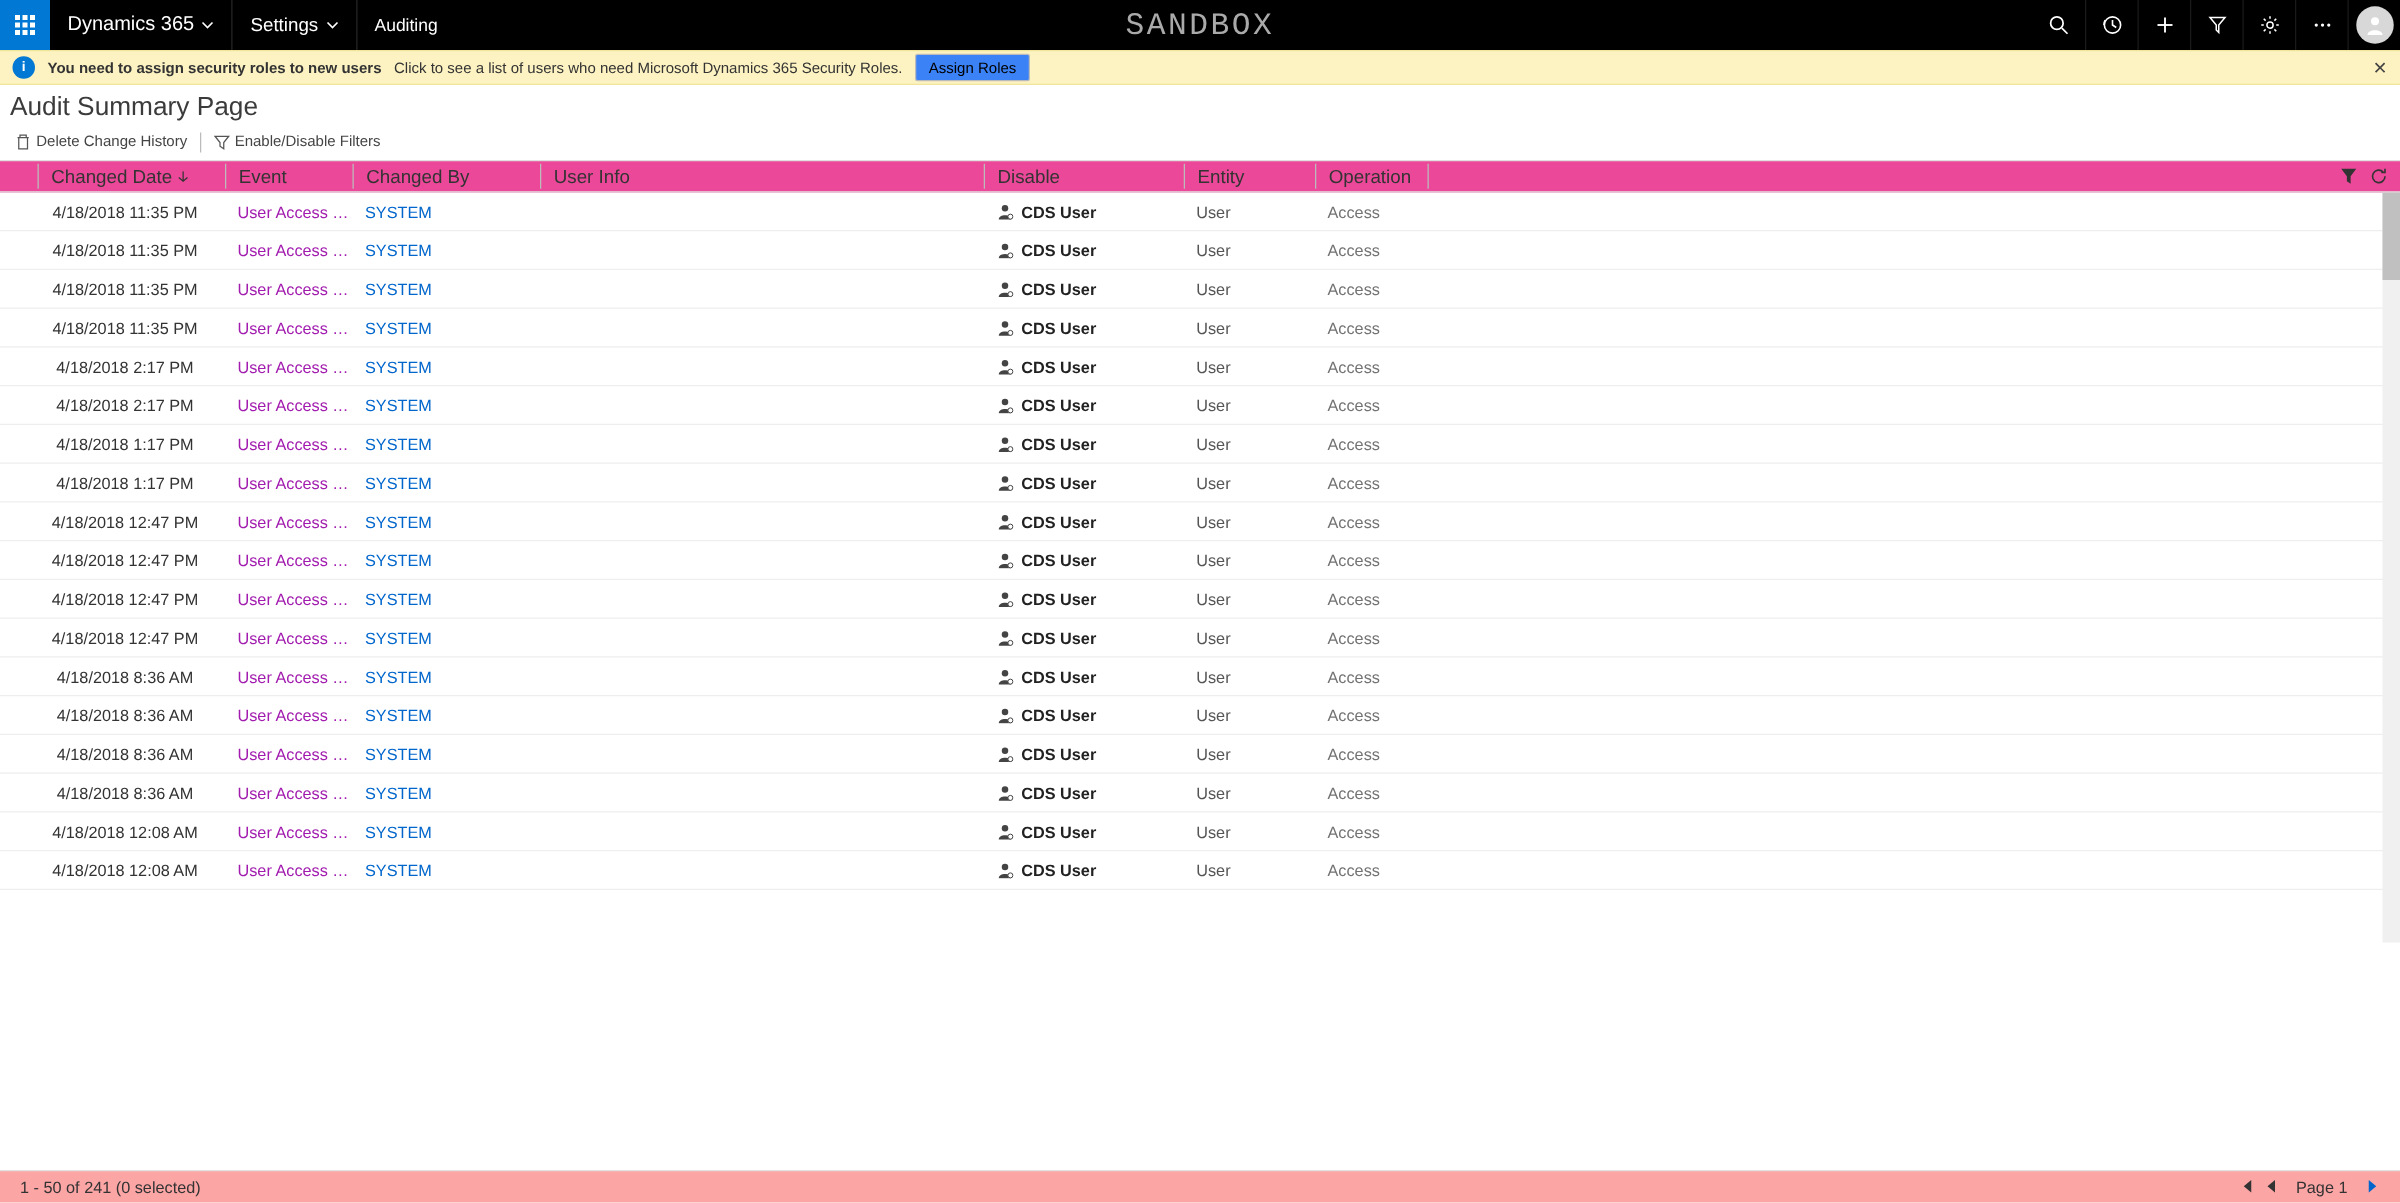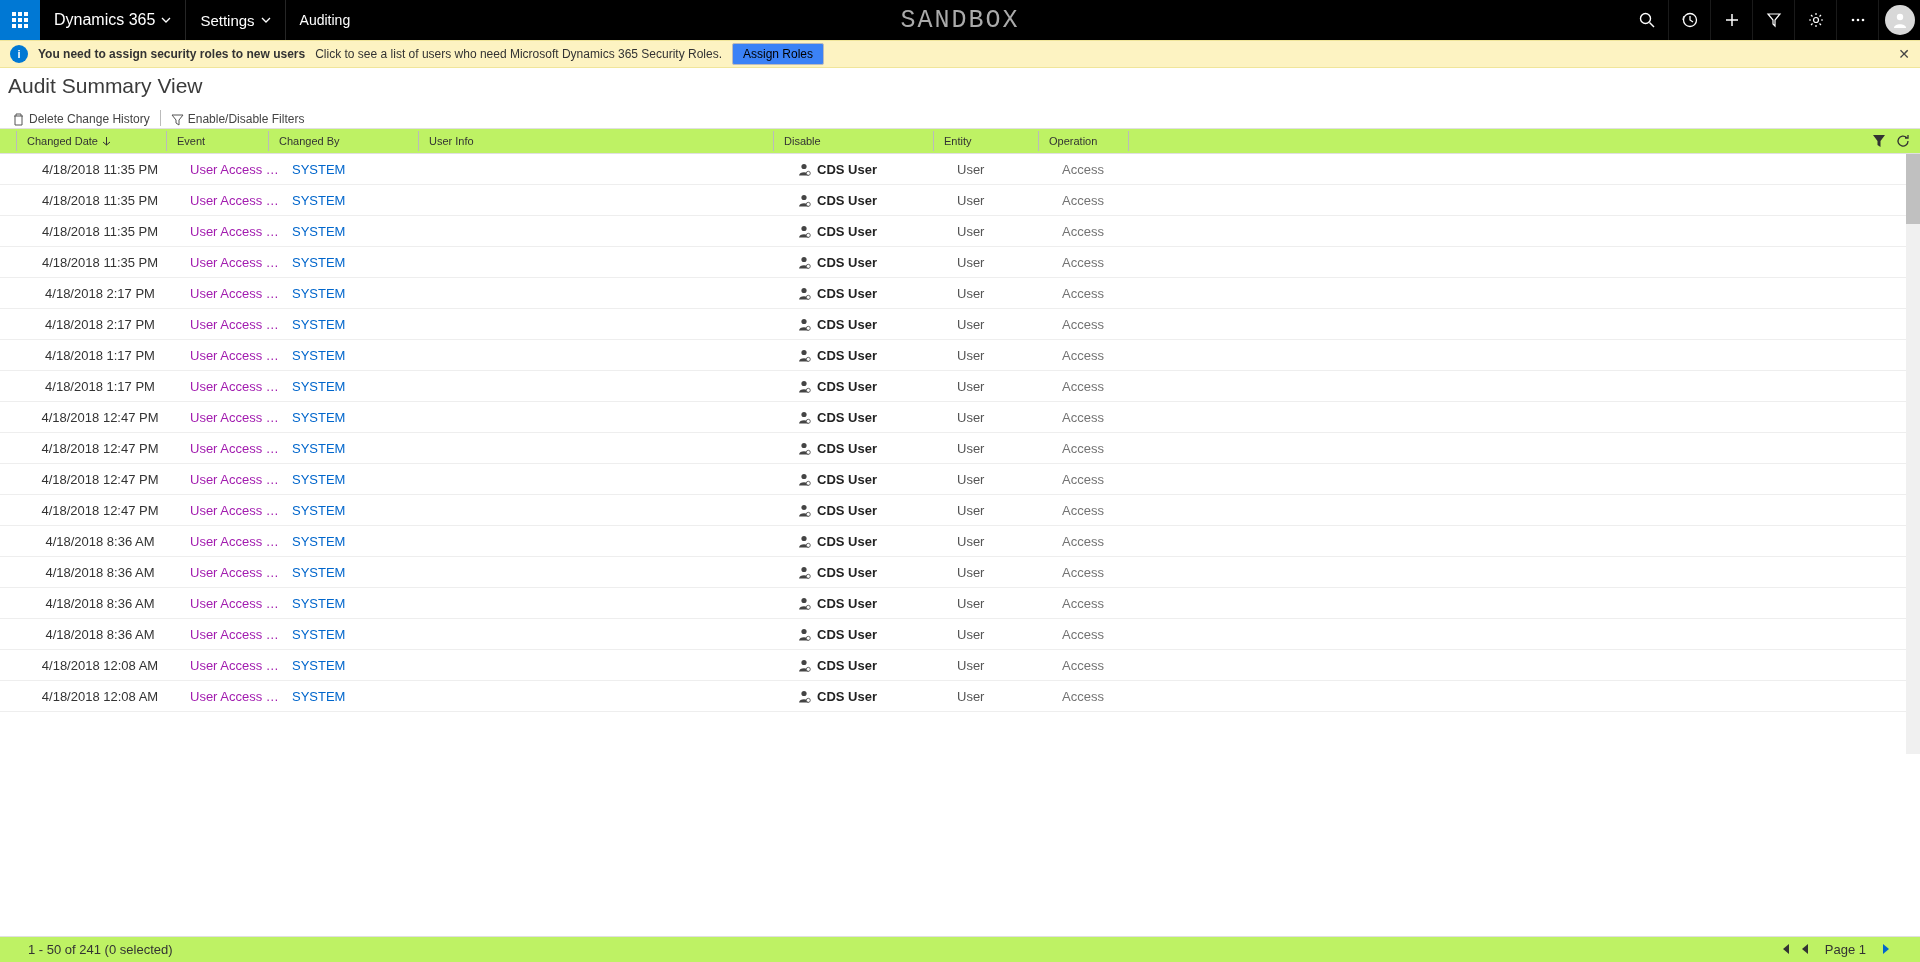--- a/index.html
+++ b/index.html
@@ -16,26 +16,26 @@
 .top-icons{margin-left:auto;display:flex;height:40px}
 .top-icon{width:42px;height:40px;display:flex;align-items:center;justify-content:center;cursor:pointer;border-left:1px solid #1a1a1a}
 .top-icon.first{border-left:none}
 .avatar{width:30px;height:30px;border-radius:50%;background:#d8d8d8;display:flex;align-items:center;justify-content:center}
 .notif{height:28px;background:#fdf3c2;border-top:1px solid #f0e59a;border-bottom:1px solid #f0e59a;display:flex;align-items:center;padding:0 10px;font-size:12px;color:#333;position:relative}
 .notif .info-icon{width:18px;height:18px;border-radius:50%;background:#0078d4;color:#fff;display:flex;align-items:center;justify-content:center;font-size:11px;font-weight:bold;margin-right:10px}
 .notif .bold{font-weight:600;margin-right:10px}
 .notif .btn{margin-left:10px;background:#3b82f6;border:1px solid #bbb;padding:3px 10px;font-size:12px;cursor:pointer;border-radius:2px}
 .notif .close{position:absolute;right:10px;cursor:pointer;font-size:14px;color:#444}
 .viewtitle{padding:6px 8px;font-size:21px;color:#3b3b3b;font-weight:400}
-.toolbar{display:flex;align-items:flex-end;padding:2px 6px;height:24px}
+.toolbar{display:flex;align-items:flex-start;padding:2px 6px;height:24px}
 .tool{display:flex;align-items:center;font-size:12px;color:#444;cursor:pointer;padding:0 6px}
 .tool svg{margin-right:4px}
 .tool-sep{width:1px;height:16px;background:#bbb;margin:0 4px}
 .gridwrap{position:relative}
-.headerrow{height:26px;background:#bef264;border-top:1px solid #e0e0e0;border-bottom:1px solid #e0e0e0;display:flex;align-items:center;font-size:11px;color:#333;padding-left:16px;position:relative}
+.headerrow{height:26px;background:#ec4899;border-top:1px solid #e0e0e0;border-bottom:1px solid #e0e0e0;display:flex;align-items:center;font-size:15px;color:#333;padding-left:30px;position:relative}
 .hcell{display:flex;align-items:center;border-left:1px solid #bbb;padding-left:10px;height:20px;cursor:pointer;position:relative}
 .hcell .sort{margin-left:4px}
 .col-date{width:150px}
 .col-event{width:102px}
 .col-changed{width:150px}
 .col-userinfo{width:355px}
 .col-record{width:160px}
 .col-entity{width:105px}
 .col-operation{width:90px}
 .hcell.last-sep{width:0;padding:0;border-left:1px solid #bbb;height:20px}
@@ -45,21 +45,21 @@
 .c-date{width:150px;text-align:center;padding-right:10px;color:#333}
 .c-event{width:102px;color:#a21caf;cursor:pointer;padding-left:10px;overflow:hidden;text-overflow:ellipsis;white-space:nowrap}
 .c-changed{width:150px;color:#0066cc;cursor:pointer;padding-left:10px}
 .c-userinfo{width:355px}
 .c-record{width:160px;display:flex;align-items:center;font-weight:600;color:#222;padding-left:10px}
 .c-record svg{margin-right:6px;flex-shrink:0}
 .c-entity{width:105px;padding-left:10px;color:#555}
 .c-operation{width:90px;padding-left:10px;color:#737373}
 .scrollbar{position:absolute;right:0;top:0;width:14px;height:600px;background:#f0f0f0}
 .scrollbar .thumb{background:#c0c0c0;width:14px;height:70px;position:absolute;top:0}
-.footer{position:absolute;bottom:0;left:0;right:0;height:26px;background:#bef264;border-top:1px solid #e0e0e0;display:flex;align-items:center;padding:0 28px;font-size:13px;color:#333}
+.footer{position:absolute;bottom:0;left:0;right:0;height:26px;background:#fca5a5;border-top:1px solid #e0e0e0;display:flex;align-items:center;padding:0 16px;font-size:13px;color:#333}
 .footer .pager{margin-left:auto;display:flex;align-items:flex-start;gap:6px}
 .footer .pgbtn{cursor:pointer;display:flex;align-items:center}
 svg{display:block}
 </style>
 </head>
 <body>
 
 <div class="topbar">
   <div class="waffle">
     <svg width="16" height="16" viewBox="0 0 16 16">
@@ -146,21 +146,21 @@
 </div>
 
 <div class="notif">
   <div class="info-icon">i</div>
   <span class="bold">You need to assign security roles to new users</span>
   <span>Click to see a list of users who need Microsoft Dynamics 365 Security Roles.</span>
   <button class="btn">Assign Roles</button>
   <span class="close">✕</span>
 </div>
 
-<div class="viewtitle">Audit Summary View</div>
+<div class="viewtitle">Audit Summary Page</div>
 
 <div class="toolbar">
   <div class="tool">
     <svg width="13" height="13" viewBox="0 0 13 13">
         <path d="M2 3 L11 3 M4 3 L4 1 L9 1 L9 3 M3 3 L3 12 L10 12 L10 3" stroke="#555" stroke-width="1" fill="none"></path>
       </svg>
     <span>Delete Change History</span>
   </div>
   <div class="tool-sep"></div>
   <div class="tool">

